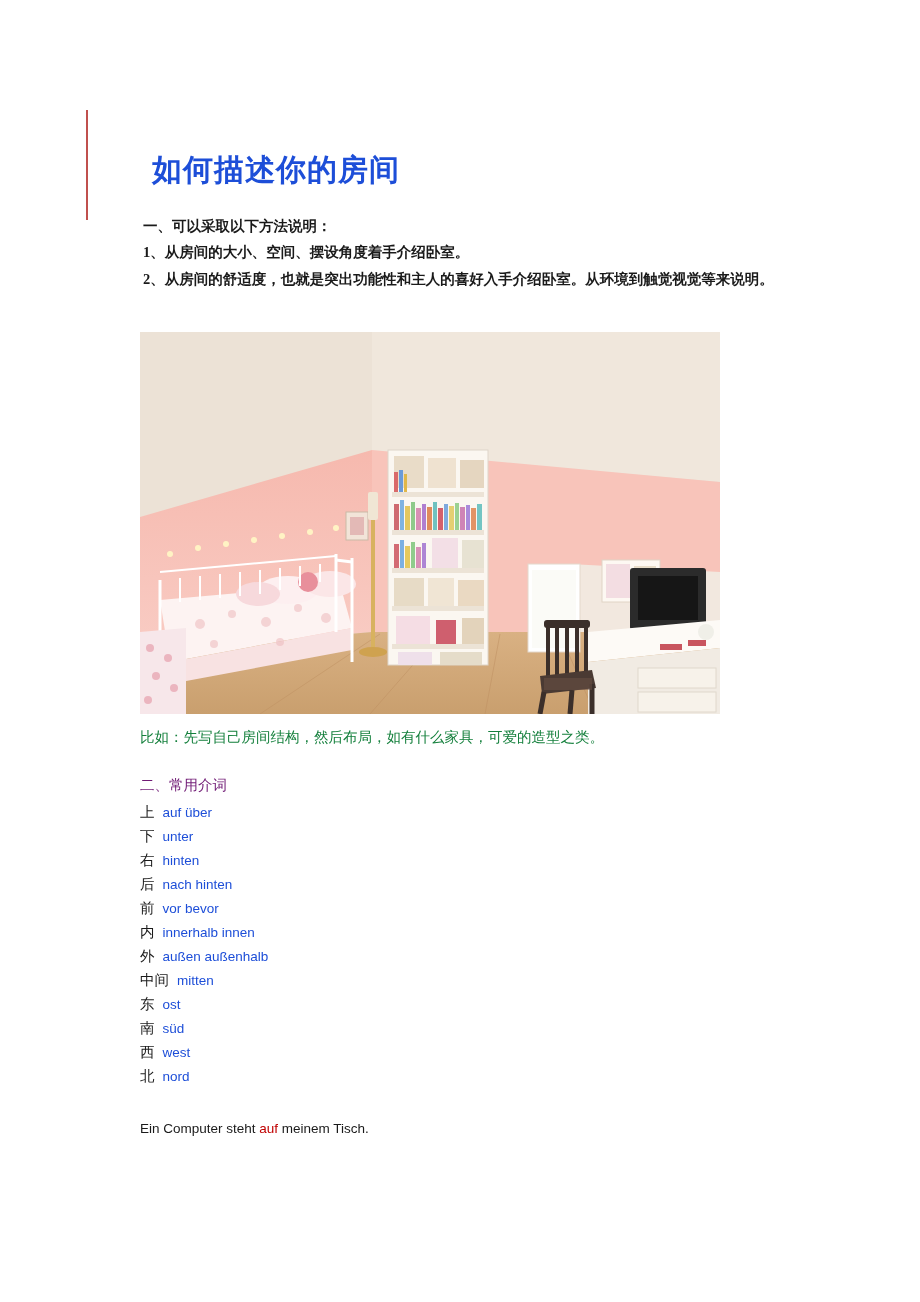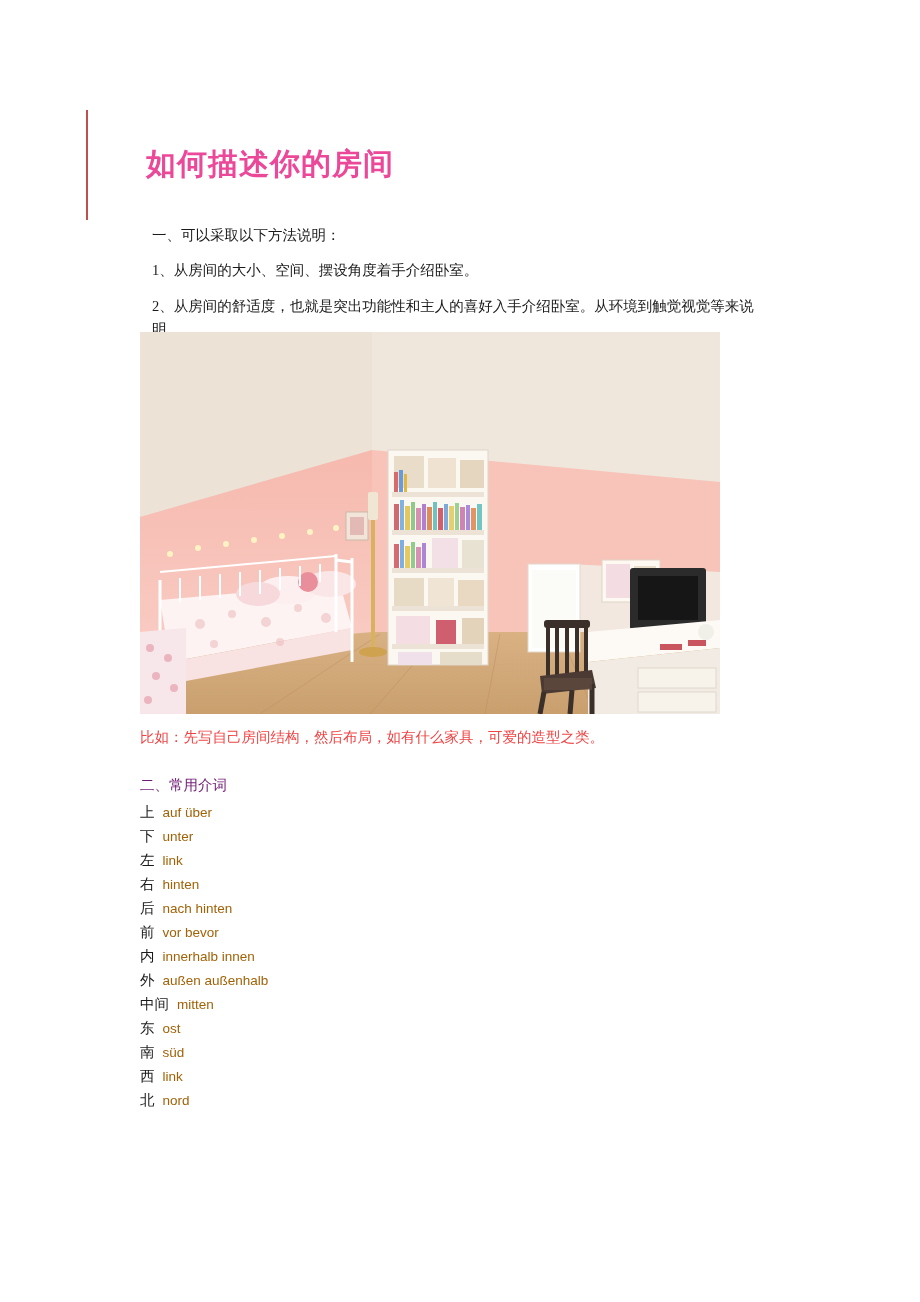--- a/index.html
+++ b/index.html
@@ -26,57 +26,57 @@
     left: 86px;
     top: 110px;
     width: 2px;
     height: 110px;
     background: #c0504d;
   }
   h1.doc-title {
     font-family: "Liberation Serif", serif;
     font-size: 30px;
     font-weight: bold;
-    margin: 6px;
+    margin: 12px;
     padding: 0;
     line-height: 1.2;
     letter-spacing: 1px;
-    color: #ec4899;
+    color: #1d4ed8;
     position: absolute;
     left: 140px;
     top: 140px;
   }
   .body-block {
     position: absolute;
     left: 140px;
     width: 645px;
     font-family: "Liberation Serif", serif;
     font-size: 14.5px;
     line-height: 1.62;
     color: #1a1a1a;
   }
   .b1 { top: 212px; }
-  .b1 p { margin: 12px; }
+  .b1 p { margin: 3px; font-weight: bold; }
   .photo {
     position: absolute;
     left: 140px;
     top: 332px;
     width: 580px;
     height: 382px;
     overflow: hidden;
     background: #e8d6c8;
   }
   .photo svg { display: block; }
   .caption {
     position: absolute;
     left: 140px;
     top: 728px;
     font-family: "Liberation Serif", serif;
     font-size: 14.5px;
-    color: #ef4444;
+    color: #15803d;
   }
   .prep-head {
     position: absolute;
     left: 140px;
     top: 776px;
     font-family: "Liberation Serif", serif;
     font-size: 14.5px;
     color: #701a75;
   }
   .prep-list {
@@ -91,21 +91,21 @@
     font-size: 14.5px;
     white-space: nowrap;
   }
   .prep-cn {
     font-family: "Liberation Serif", serif;
     color: #1a1a1a;
   }
   .prep-de {
     font-family: "Liberation Sans", sans-serif;
     font-size: 13.5px;
-    color: #a16207;
+    color: #1d4ed8;
     margin-left: 8px;
   }
   .example {
     position: absolute;
     left: 140px;
     top: 1112px;
     font-size: 14.5px;
     line-height: 1.62;
   }
   .example .line1 {
@@ -331,29 +331,29 @@
     </svg>
   </div>
 
   <div class="caption">比如：先写自己房间结构，然后布局，如有什么家具，可爱的造型之类。</div>
 
   <div class="prep-head">二、常用介词</div>
 
   <div class="prep-list">
     <div class="prep-row"><span class="prep-cn">上</span><span class="prep-de">auf über</span></div>
     <div class="prep-row"><span class="prep-cn">下</span><span class="prep-de">unter</span></div>
-    <div class="prep-row"><span class="prep-cn">左</span><span class="prep-de">link</span></div>
     <div class="prep-row"><span class="prep-cn">右</span><span class="prep-de">hinten</span></div>
     <div class="prep-row"><span class="prep-cn">后</span><span class="prep-de">nach hinten</span></div>
     <div class="prep-row"><span class="prep-cn">前</span><span class="prep-de">vor bevor</span></div>
     <div class="prep-row"><span class="prep-cn">内</span><span class="prep-de">innerhalb innen</span></div>
     <div class="prep-row"><span class="prep-cn">外</span><span class="prep-de">außen außenhalb</span></div>
     <div class="prep-row"><span class="prep-cn">中间</span><span class="prep-de">mitten</span></div>
     <div class="prep-row"><span class="prep-cn">东</span><span class="prep-de">ost</span></div>
     <div class="prep-row"><span class="prep-cn">南</span><span class="prep-de">süd</span></div>
-    <div class="prep-row"><span class="prep-cn">西</span><span class="prep-de">link</span></div>
+    <div class="prep-row"><span class="prep-cn">西</span><span class="prep-de">west</span></div>
     <div class="prep-row"><span class="prep-cn">北</span><span class="prep-de">nord</span></div>
   </div>
 
   <div class="example">
+    <div class="line2"><span class="inline">Ein Computer steht </span><span class="inline hl">auf</span><span class="inline"> meinem Tisch.</span></div>
   </div>
 
 </div>
 
 </body></html>

